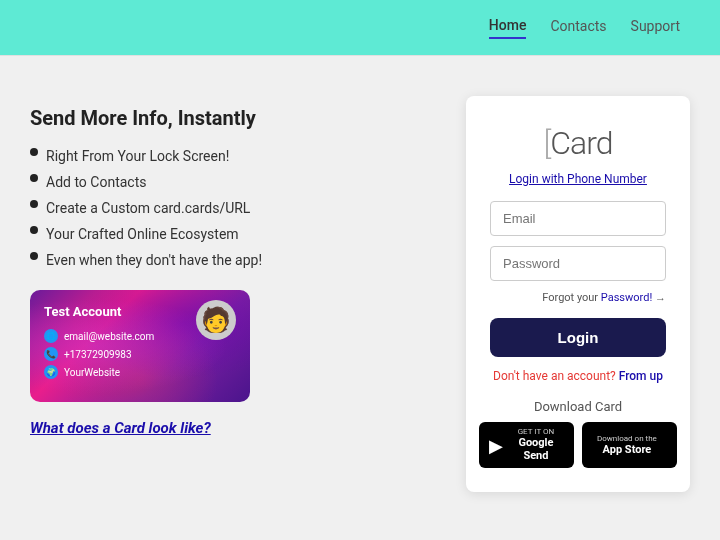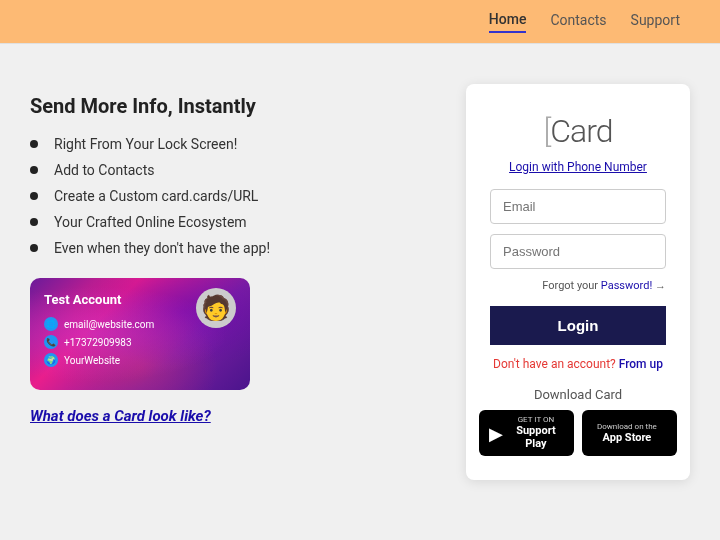--- a/index.html
+++ b/index.html
@@ -6,22 +6,22 @@
     body {
       font-family: -apple-system, BlinkMacSystemFont, 'Segoe UI', Roboto, Arial, sans-serif;
       background: #f0f0f0;
       width: 720px;
       min-height: 540px;
       overflow-x: hidden;
     }
 
     
     .header {
-      background: #fdba74;
-      height: 44px;
+      background: #5eead4;
+      height: 56px;
       display: flex;
       align-items: center;
       justify-content: flex-end;
       padding-right: 40px;
       border-bottom: 1px solid #e0e0e0;
     }
     .nav-items {
       display: flex;
       gap: 24px;
       align-items: center;
@@ -64,22 +64,22 @@
 
     .features-list {
       list-style: none;
       margin-bottom: 22px;
     }
     .features-list li {
       font-size: 14px;
       color: #333;
       margin-bottom: 10px;
       display: flex;
-      align-items: center;
-      gap: 16px;
+      align-items: flex-start;
+      gap: 8px;
     }
     .bullet {
       width: 8px;
       height: 8px;
       background: #222;
       border-radius: 50%;
       flex-shrink: 0;
     }
 
     
@@ -225,21 +225,21 @@
       text-decoration: none;
       cursor: pointer;
     }
 
     .login-btn {
       width: 100%;
       padding: 11px;
       background: #1a1a4e;
       color: #fff;
       border: none;
-      border-radius: 0;
+      border-radius: 8px;
       font-size: 15px;
       font-weight: 600;
       cursor: pointer;
       margin-bottom: 12px;
     }
 
     .no-account {
       text-align: center;
       font-size: 12px;
       color: #e53935;
@@ -398,21 +398,21 @@
       <a>From up</a>
     </div>
 
     <div class="download-section">
       <p class="download-label">Download Card</p>
       <div class="store-buttons">
         <a class="store-btn">
           <span class="store-btn-icon google-play-icon">▶</span>
           <span class="store-btn-text">
             <span class="store-btn-sub">GET IT ON</span>
-            <span class="store-btn-name">Support Play</span>
+            <span class="store-btn-name">Google Send</span>
           </span>
         </a>
         <a class="store-btn">
           <span class="store-btn-icon"></span>
           <span class="store-btn-text">
             <span class="store-btn-sub">Download on the</span>
             <span class="store-btn-name">App Store</span>
           </span>
         </a>
       </div>

